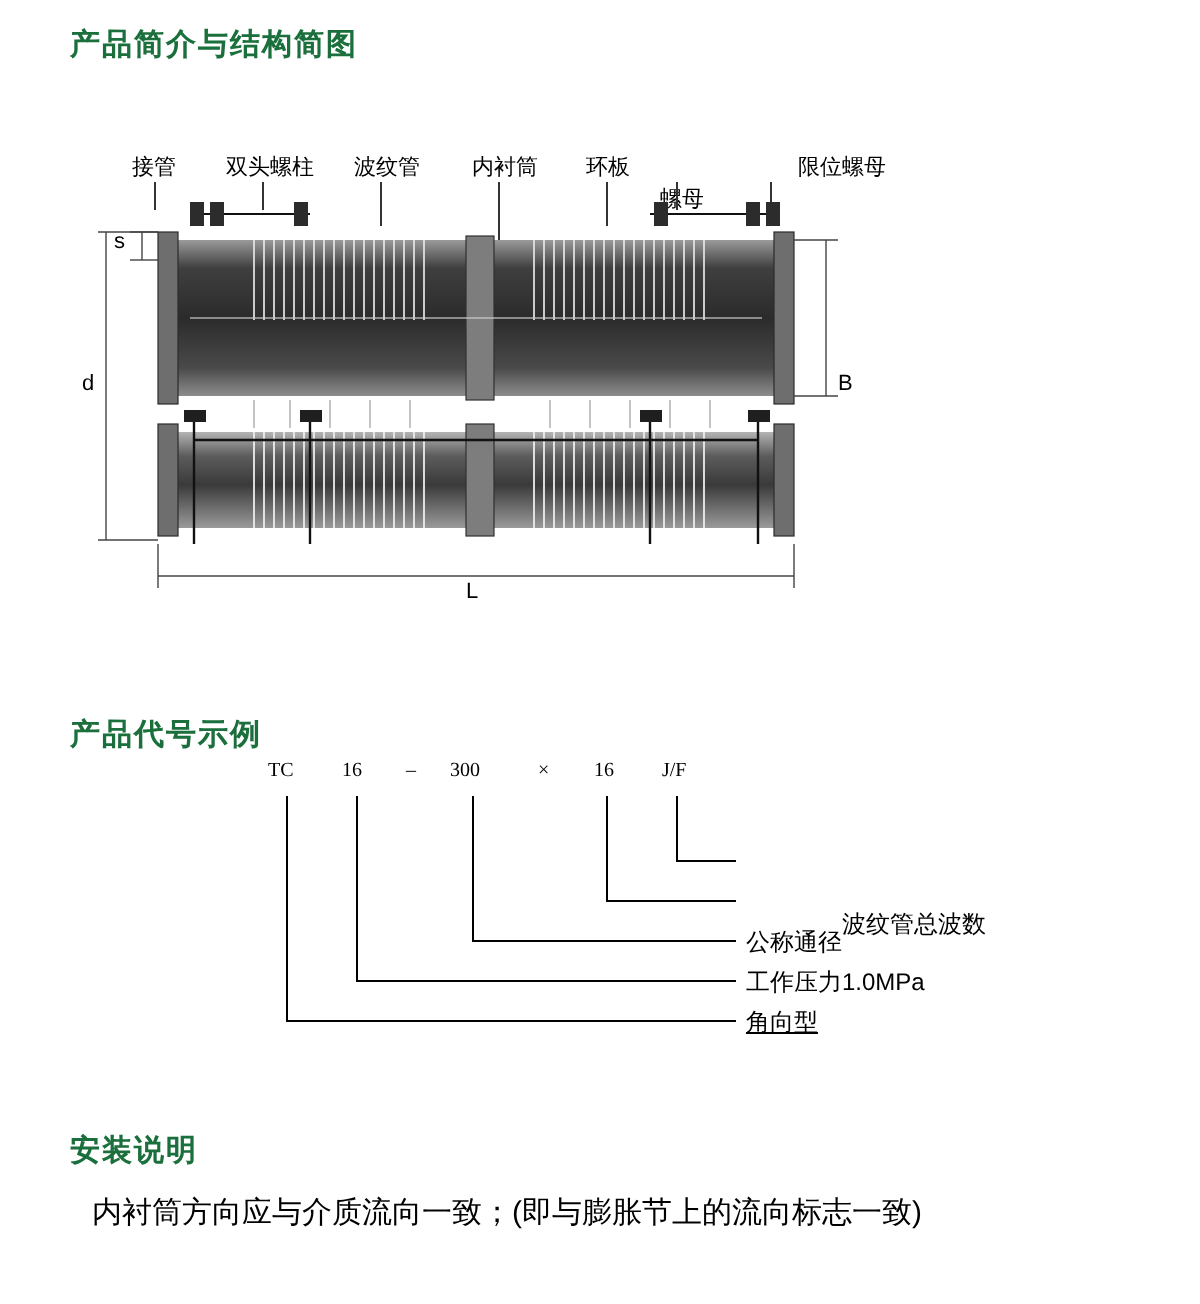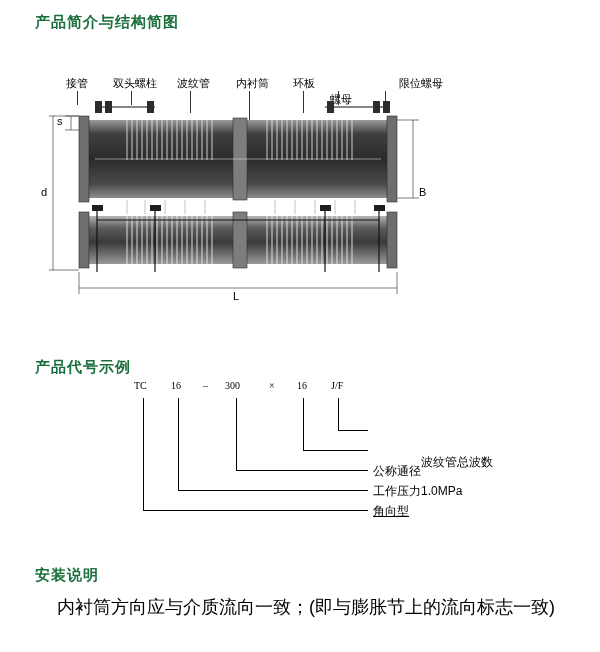--- a/index.html
+++ b/index.html
@@ -72,24 +72,24 @@
     white-space: nowrap;
     font-size: 12px;
     font-family: "Liberation Sans", sans-serif;
   }
   .leader-v { position: absolute; width: 1px; background: #000; }
   .leader-h { position: absolute; height: 1px; background: #000; }
 
   
   #notes {
     position: absolute;
-    left: 57px;
+    left: 46px;
     top: 597px;
     width: 520px;
-    font-size: 18px;
+    font-size: 15px;
     line-height: 20px;
   }
   .note-line { white-space: nowrap; }
 </style>
 </head>
 <body>
 
 <div class="section-title" id="title-1">产品简介与结构简图</div>
 
 <div id="drawing">

